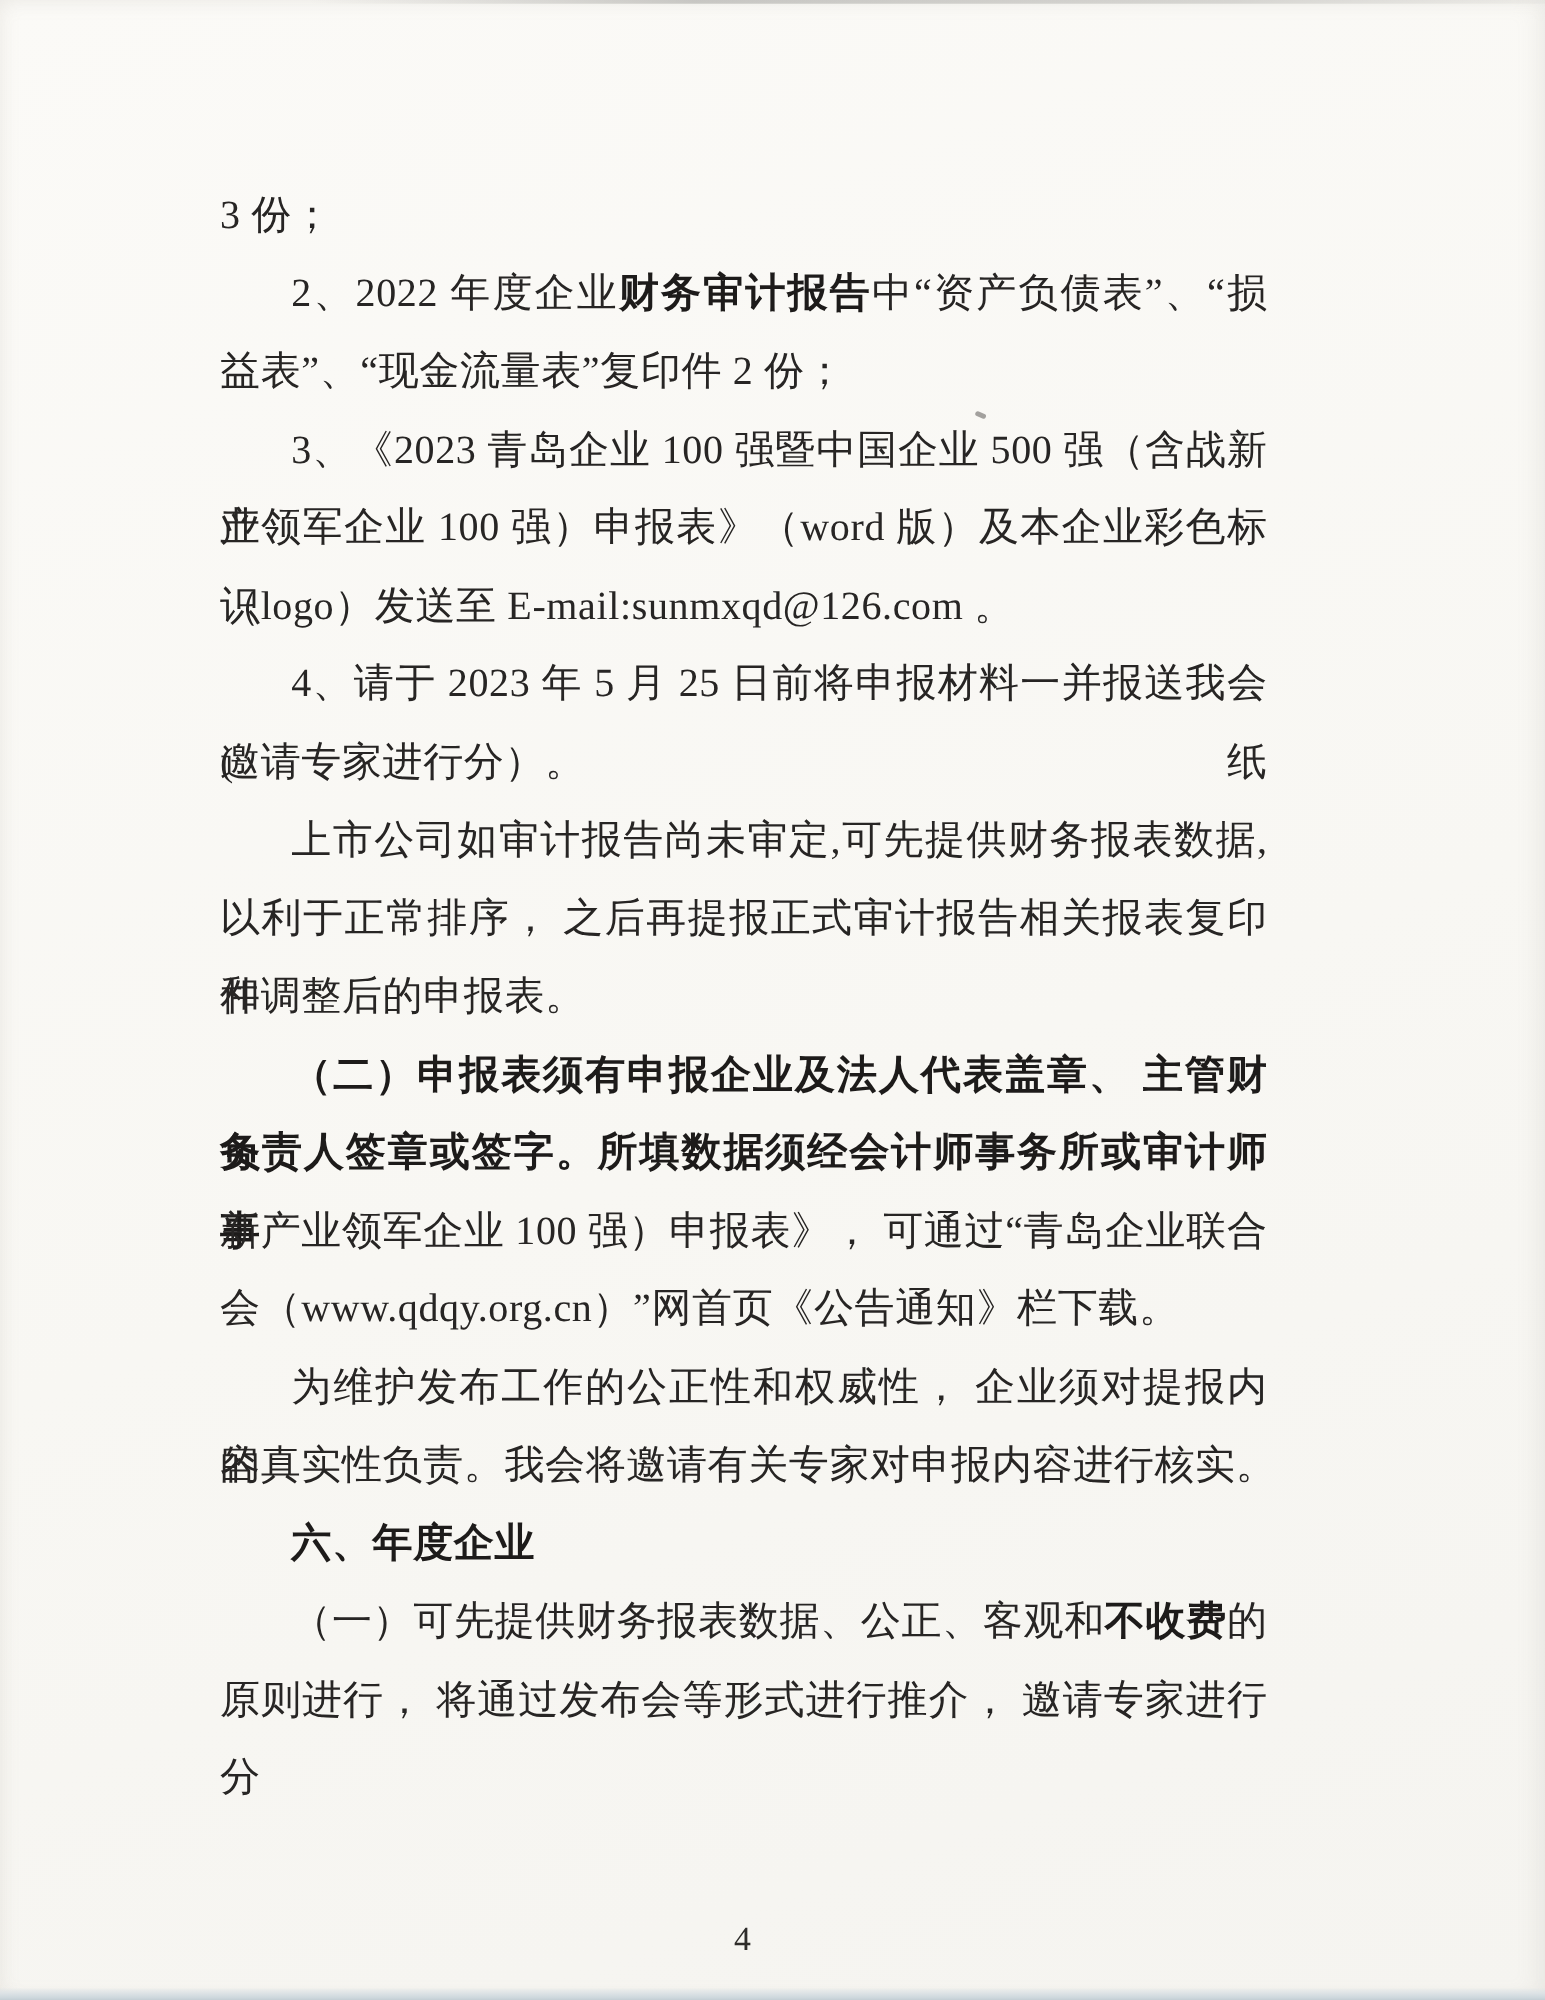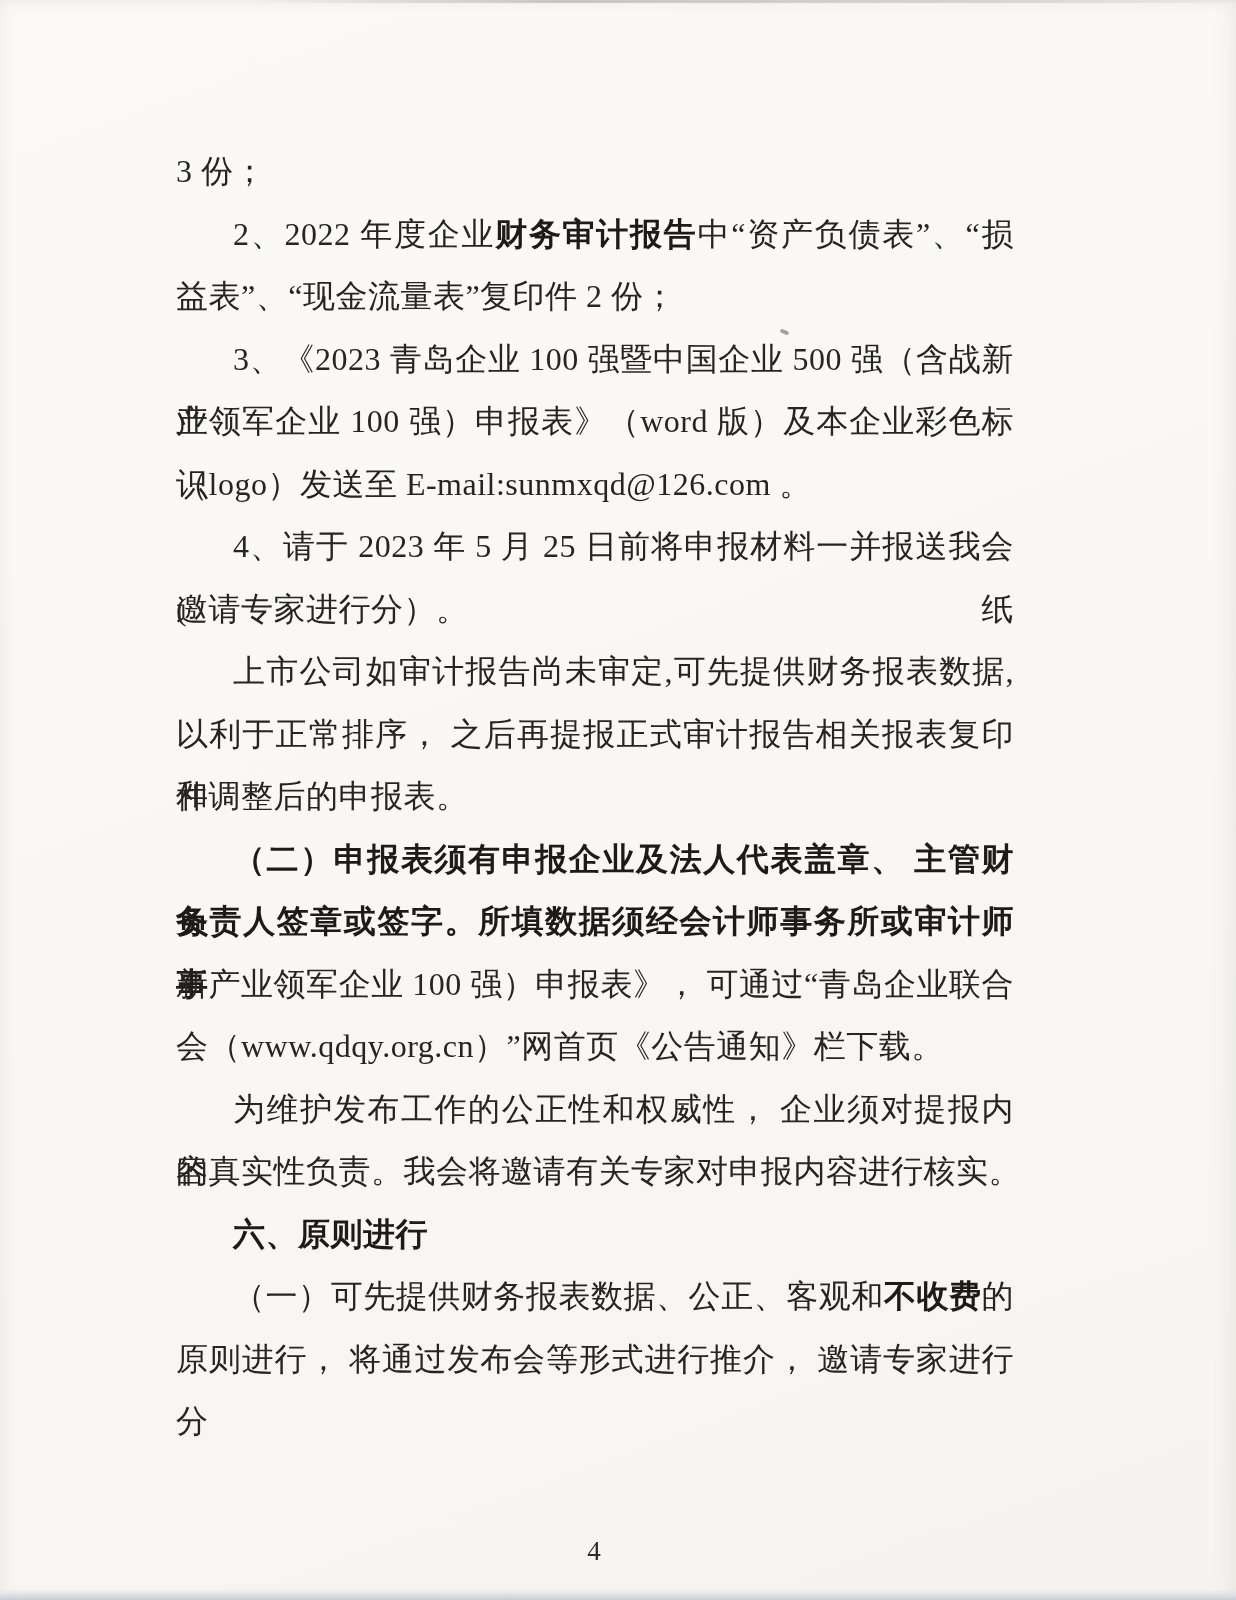--- a/index.html
+++ b/index.html
@@ -95,20 +95,20 @@
       <div class="line"><span class="seg">邀请专家进行分）。</span></div>
       <div class="line indent justify"><span class="seg">上市公司如审计报告尚未审定,可先提供财务报表数据,</span></div>
       <div class="line justify"><span class="seg">以利于正常排序， 之后再提报正式审计报告相关报表复印件</span></div>
       <div class="line"><span class="seg">和调整后的申报表。</span></div>
       <div class="line indent justify"><span class="seg bold">（二）申报表须有申报企业及法人代表盖章、 主管财务</span></div>
       <div class="line justify"><span class="seg bold">负责人签章或签字。所填数据须经会计师事务所或审计师事</span></div>
       <div class="line justify"><span class="seg">新产业领军企业 100 强）申报表》， 可通过“青岛企业联合</span></div>
       <div class="line"><span class="seg">会（www.qdqy.org.cn）”网首页《公告通知》栏下载。</span></div>
       <div class="line indent justify"><span class="seg">为维护发布工作的公正性和权威性， 企业须对提报内容</span></div>
       <div class="line"><span class="seg">的真实性负责。我会将邀请有关专家对申报内容进行核实。</span></div>
-      <div class="line indent"><span class="seg bold">六、原则进行</span></div>
+      <div class="line indent"><span class="seg bold">六、年度企业</span></div>
       <div class="line indent justify"><span class="seg">（一）可先提供财务报表数据、公正、客观和</span><span class="seg bold">不收费</span><span class="seg">的</span></div>
       <div class="line justify"><span class="seg">原则进行， 将通过发布会等形式进行推介， 邀请专家进行分</span></div>
     </div>
   <div class="speck"></div>
   <div class="page-number">4</div>
   <div class="scan-bottom-edge"></div>
 </div>
 
 </body></html>

